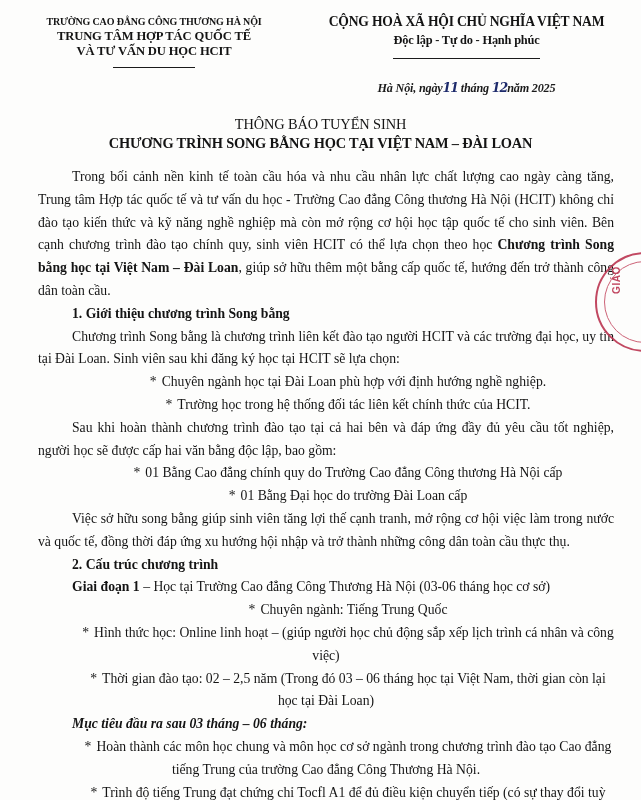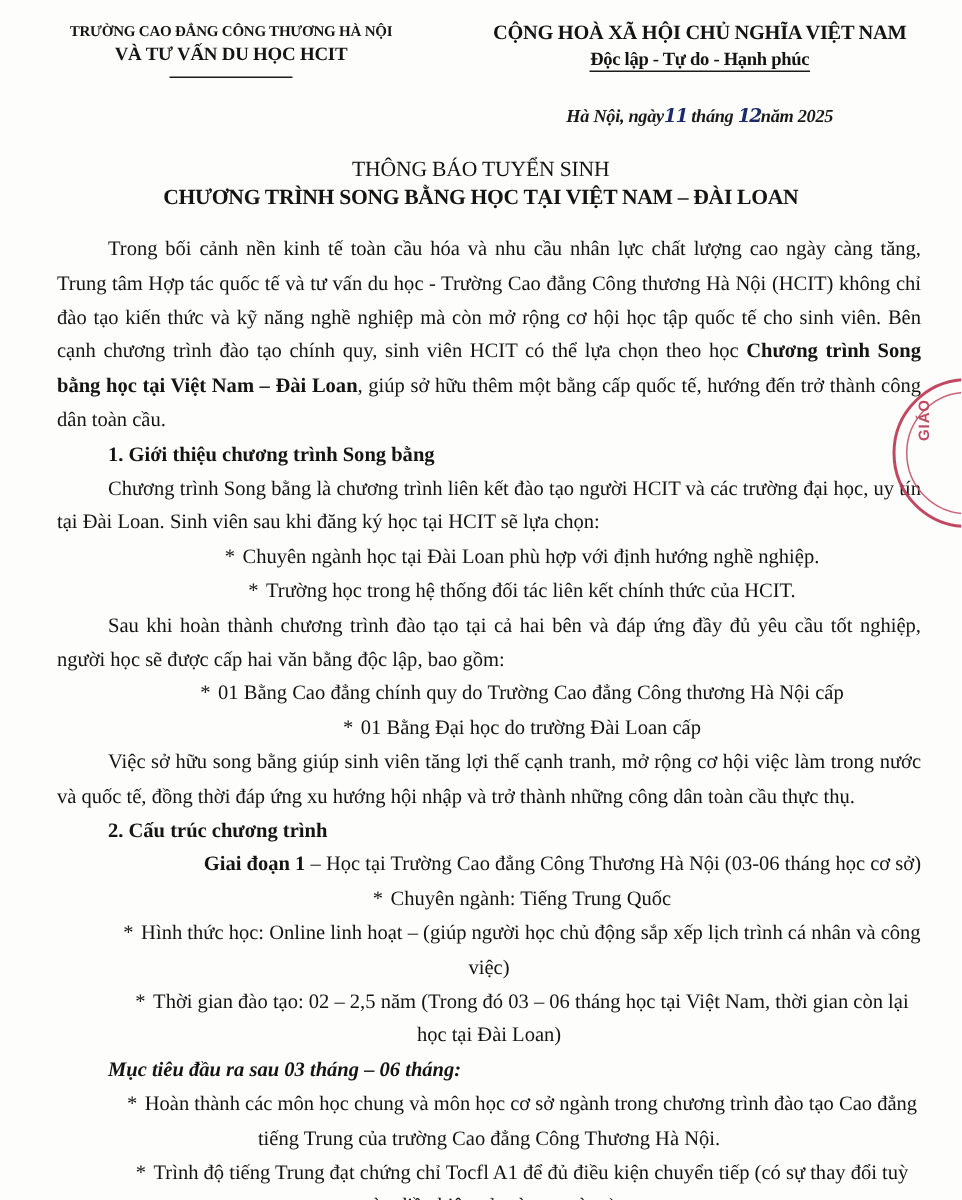--- a/index.html
+++ b/index.html
@@ -46,21 +46,21 @@
     letter-spacing: -0.2px;
     white-space: nowrap;
   }
   .motto {
     font-weight: bold;
     font-size: 12.4px;
     line-height: 16px;
     margin-top: 1px;
     display: inline-block;
     border-bottom: 1.3px solid #1b1b1b;
-    padding-bottom: 0px;
+    padding-bottom: 10px;
     letter-spacing: -0.2px;
   }
   .rule-short {
     width: 82px;
     height: 0;
     border-top: 1.6px solid #1b1b1b;
     margin: 7px auto 3px auto;
   }
   .docnum {
     font-size: 12.4px;
@@ -113,21 +113,21 @@
     text-align: justify;
   }
   p.para {
     margin: 0;
     text-indent: 34px;
     text-align: justify;
   }
   p.nohang {
     margin: 0;
     text-indent: 34px;
-    text-align: right;
+    text-align: left;
   }
   .bullet-line {
     margin: 0;
     text-indent: 44px;
     text-align: center;
   }
   .bul {
     letter-spacing: 5px;
   }
   .b { font-weight: bold; }
@@ -175,20 +175,21 @@
 </style>
 </head>
 <body>
 
 <div class="page">
 
   <div class="masthead">
 
     <div class="mast-left">
       <div class="org-line l1">TRƯỜNG CAO ĐẲNG CÔNG THƯƠNG HÀ NỘI</div>
+      <div class="org-line">TRUNG TÂM HỢP TÁC QUỐC TẾ</div>
       <div class="org-line">VÀ TƯ VẤN DU HỌC HCIT</div>
       <div class="rule-short"></div>
     </div>
 
     <div class="mast-right">
       <div class="nation-line">CỘNG HOÀ XÃ HỘI CHỦ NGHĨA VIỆT NAM</div>
       <div><span class="motto">Độc lập - Tự do - Hạnh phúc</span></div>
       <div class="dateline"><span>Hà Nội, ngày</span><span class="hand">11</span> <span>tháng</span> <span class="hand">12</span><span>năm 2025</span></div>
     </div>
   </div>

